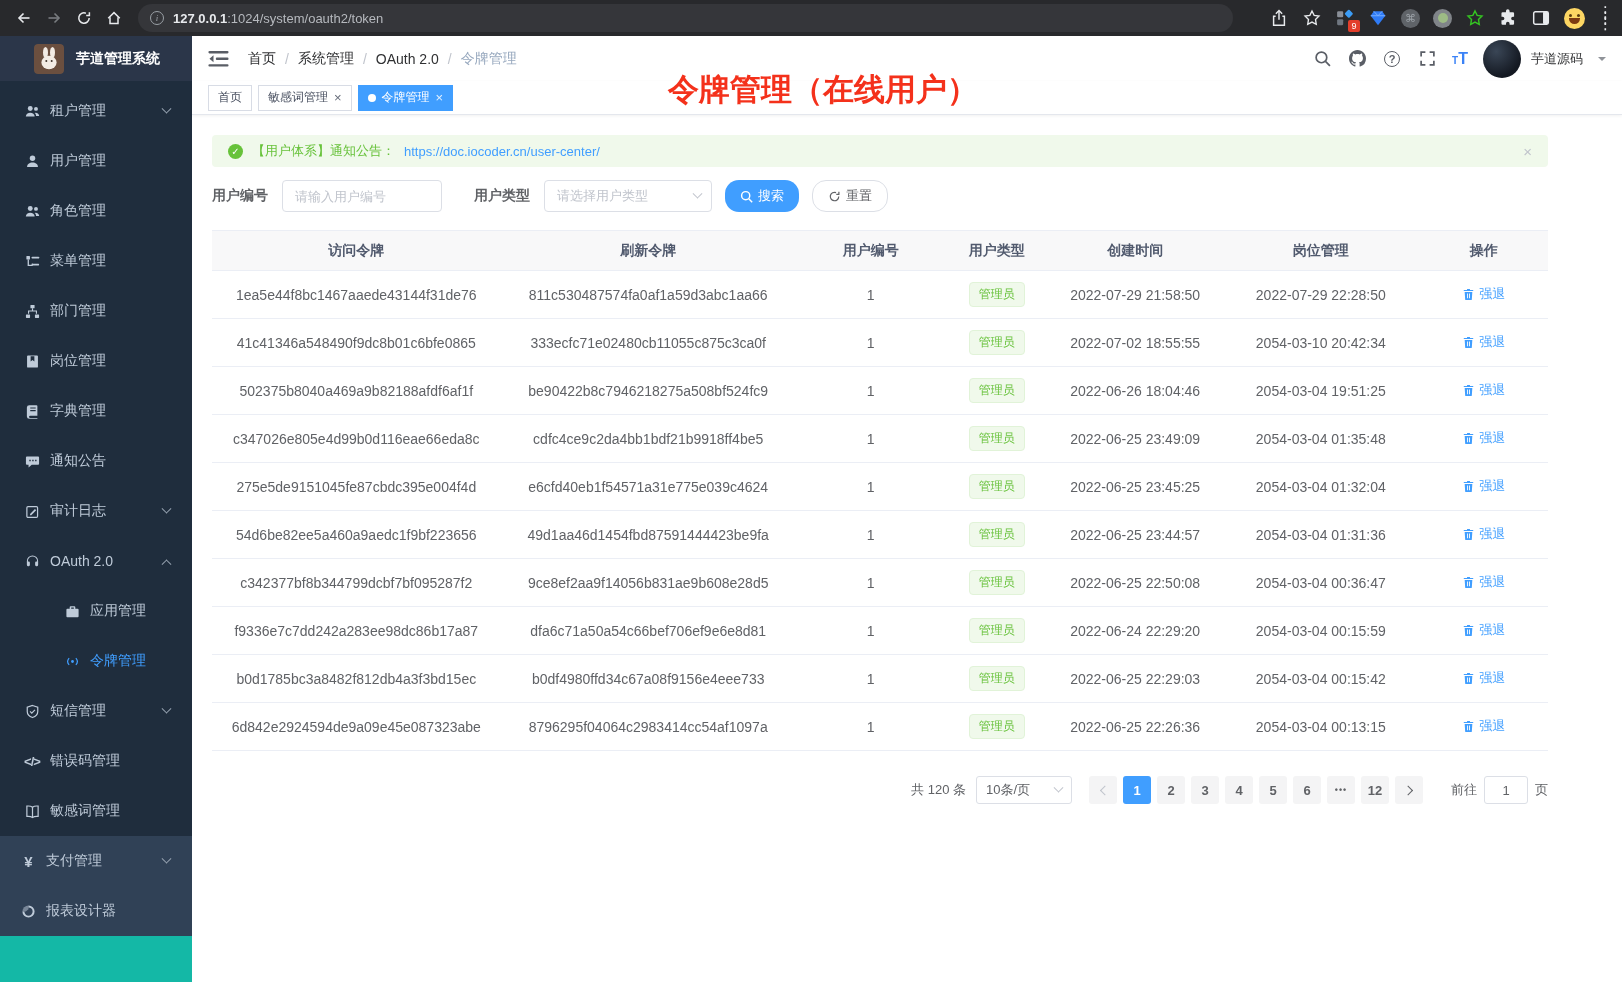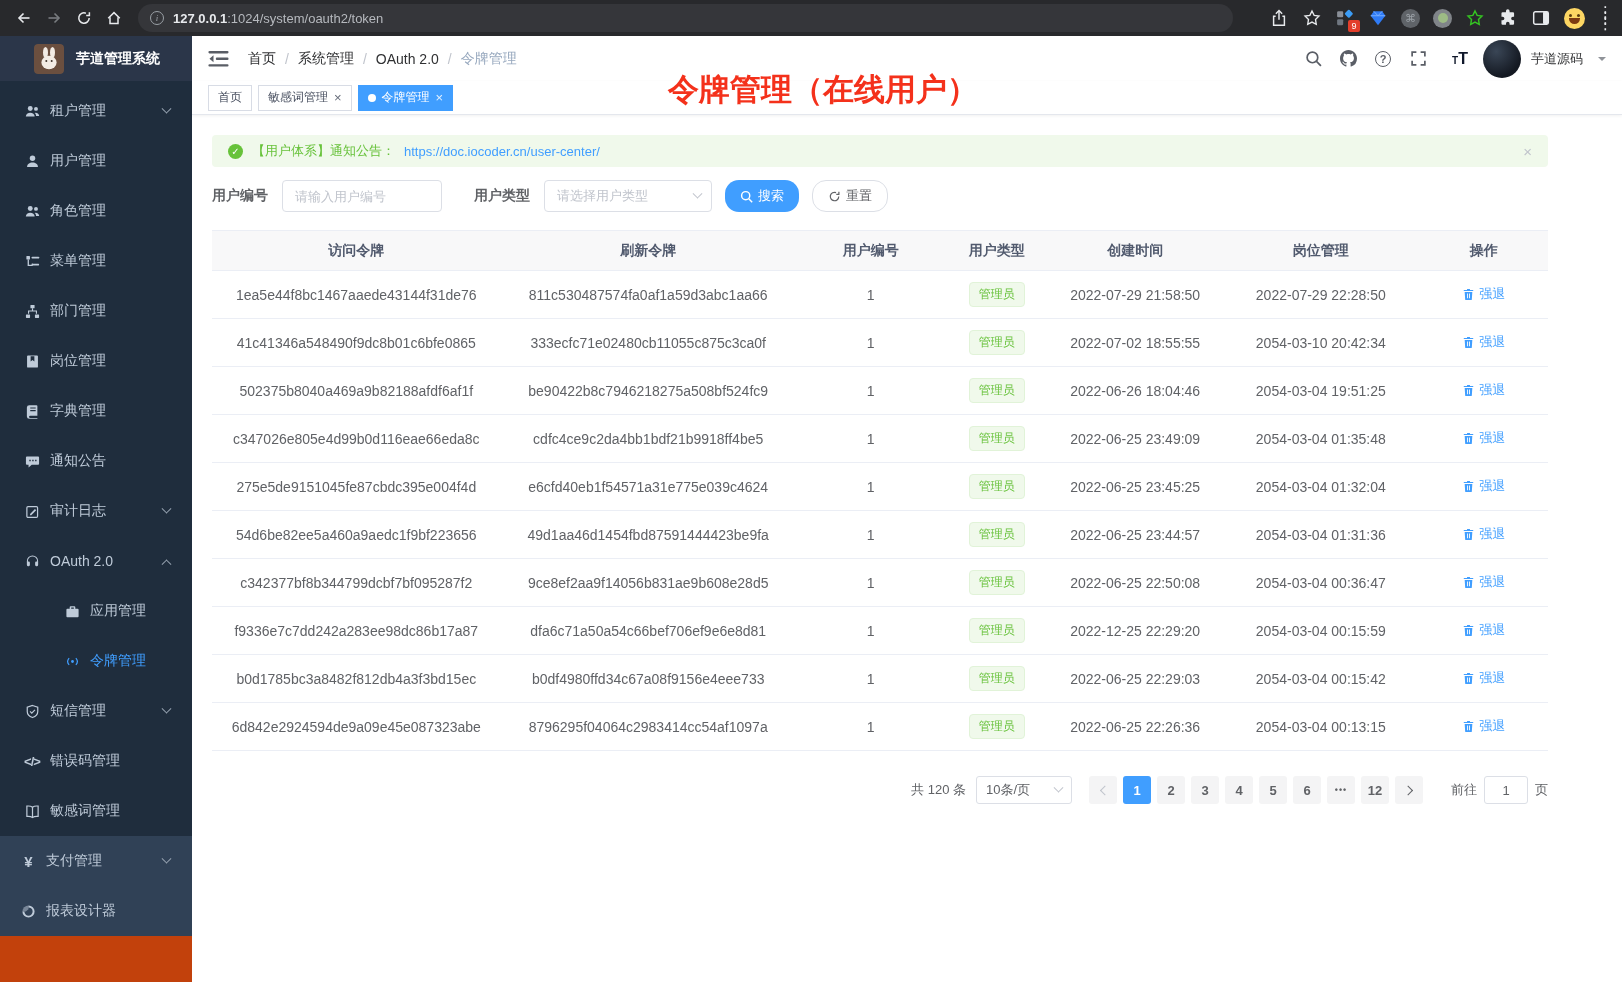--- a/index.html
+++ b/index.html
@@ -22,21 +22,21 @@
   .circle-ext { width:19px; height:19px; border-radius:50%; background:#5f6368; display:flex; align-items:center; justify-content:center; color:#9aa0a6; font-size:11px; }
   .dot-ext { width:19px; height:19px; border-radius:50%; background:#808489; display:flex; align-items:center; justify-content:center; }
   .dot-ext i { width:10px; height:10px; border-radius:50%; background:#9dbb85; }
   .emoji-ext { width:21px; height:21px; border-radius:50%; background:#fdd663; position:relative; }
   .emoji-ext::before { content:""; position:absolute; left:5px; top:6px; width:3px; height:3px; border-radius:50%; background:#5a3c10; box-shadow:8px 0 0 #5a3c10; }
   .emoji-ext::after { content:""; position:absolute; left:5px; top:10px; width:11px; height:6px; border-radius:0 0 10px 10px; background:#7c3a12; }
   .dots-v { color:#e8eaed; font-size:15px; letter-spacing:0; line-height:6px; width:14px; text-align:center; cursor:pointer; }
 
   
   .app { flex:1; display:flex; min-height:0; }
-  .sidebar { width:192px; background:#c2410c; display:flex; flex-direction:column; flex:0 0 auto; }
+  .sidebar { width:192px; background:#14b8a6; display:flex; flex-direction:column; flex:0 0 auto; }
   .logo-bar { height:45px; background:#2b3649; display:flex; align-items:center; gap:12px; padding-left:34px; flex:0 0 auto; }
   .logo-bar svg { width:30px; height:30px; border-radius:4px; }
   .app-title { color:#fff; font-size:14px; font-weight:bold; }
   .menu-dark { background:#1f2d3d; padding-top:5px; }
   .menu-light { background:#304156; }
   .menu-item { height:50px; display:flex; align-items:center; gap:10px; color:#bfcbd9; font-size:14px; cursor:pointer; }
   .menu-item.lv1 { padding-left:20px; }
   .menu-item.lv2 { padding-left:24px; }
   .menu-item.lv3 { padding-left:64px; }
   .menu-item.active { color:#409eff; }
@@ -52,21 +52,21 @@
   .navbar { height:45px; display:flex; align-items:center; padding:0 16px; flex:0 0 auto; }
   .hamburger { width:22px; height:18px; cursor:pointer; }
   .breadcrumb { margin-left:18px; font-size:14px; color:#303133; display:flex; align-items:center; gap:9px; }
   .breadcrumb .sep { color:#c0c4cc; }
   .breadcrumb .crumb { cursor:pointer; }
   .breadcrumb .crumb.current { color:#97a8be; cursor:default; }
   .nav-right { margin-left:auto; display:flex; align-items:center; gap:15px; color:#5a5e66; }
   .nav-ic { width:20px; height:20px; display:flex; align-items:center; justify-content:center; cursor:pointer; }
   .nav-ic svg { width:17px; height:17px; }
   .qmark { width:16px; height:16px; border:1.5px solid #5a5e66; border-radius:50%; font-size:11px; display:flex; align-items:center; justify-content:center; font-weight:bold; }
-  .tt { font-weight:bold; color:#0f172a;margin-left:9px; }
+  .tt { font-weight:bold; color:#3b82f6; }
   .tt .t-sm { font-size:10px; } .tt .t-lg { font-size:16px; }
   .avatar { width:38px; height:38px; border-radius:50%; background:radial-gradient(circle at 35% 30%,#3a4656,#141922 70%); cursor:pointer; }
   .username { font-size:13px; color:#303133; margin-left:-5px; }
   .caret { width:0; height:0; border:4px solid transparent; border-top-color:#909399; margin-top:4px; }
 
   .tags-bar { height:34px; display:flex; align-items:center; gap:6px; padding:0 16px; border-bottom:1px solid #e4e7ed; box-shadow:0 1px 3px rgba(0,0,0,.06); flex:0 0 auto; }
   .tag { height:26px; border:1px solid #d8dce5; background:#fff; color:#495060; font-size:12px; padding:0 9px; display:flex; align-items:center; gap:6px; cursor:pointer; }
   .tag.active { background:#409eff; border-color:#409eff; color:#fff; }
   .tag .dot { width:8px; height:8px; border-radius:50%; background:#fff; }
   .tag .close { font-size:13px; line-height:1; opacity:.85; }
@@ -588,21 +588,21 @@
                       <path d="M6.2 1.2h3.6v1.2h4v1.3H2.2V2.4h4zM3.3 4.9h9.4l-.6 9.1a1 1 0 0 1-1 .9H4.9a1 1 0 0 1-1-.9zm3 1.8v6h1.1v-6zm2.4 0v6h1.1v-6z"></path>
                     </svg>
                     <span>强退</span>
                   </span></td>
               </tr>
               <tr>
                 <td>f9336e7c7dd242a283ee98dc86b17a87</td>
                 <td>dfa6c71a50a54c66bef706ef9e6e8d81</td>
                 <td>1</td>
                 <td><span class="tag-admin">管理员</span></td>
-                <td>2022-12-25 22:29:20</td>
+                <td>2022-06-24 22:29:20</td>
                 <td>2054-03-04 00:15:59</td>
                 <td><span class="action-link">
                     <svg viewBox="0 0 16 16" fill="currentColor">
                       <path d="M6.2 1.2h3.6v1.2h4v1.3H2.2V2.4h4zM3.3 4.9h9.4l-.6 9.1a1 1 0 0 1-1 .9H4.9a1 1 0 0 1-1-.9zm3 1.8v6h1.1v-6zm2.4 0v6h1.1v-6z"></path>
                     </svg>
                     <span>强退</span>
                   </span></td>
               </tr>
               <tr>
                 <td>b0d1785bc3a8482f812db4a3f3bd15ec</td>

